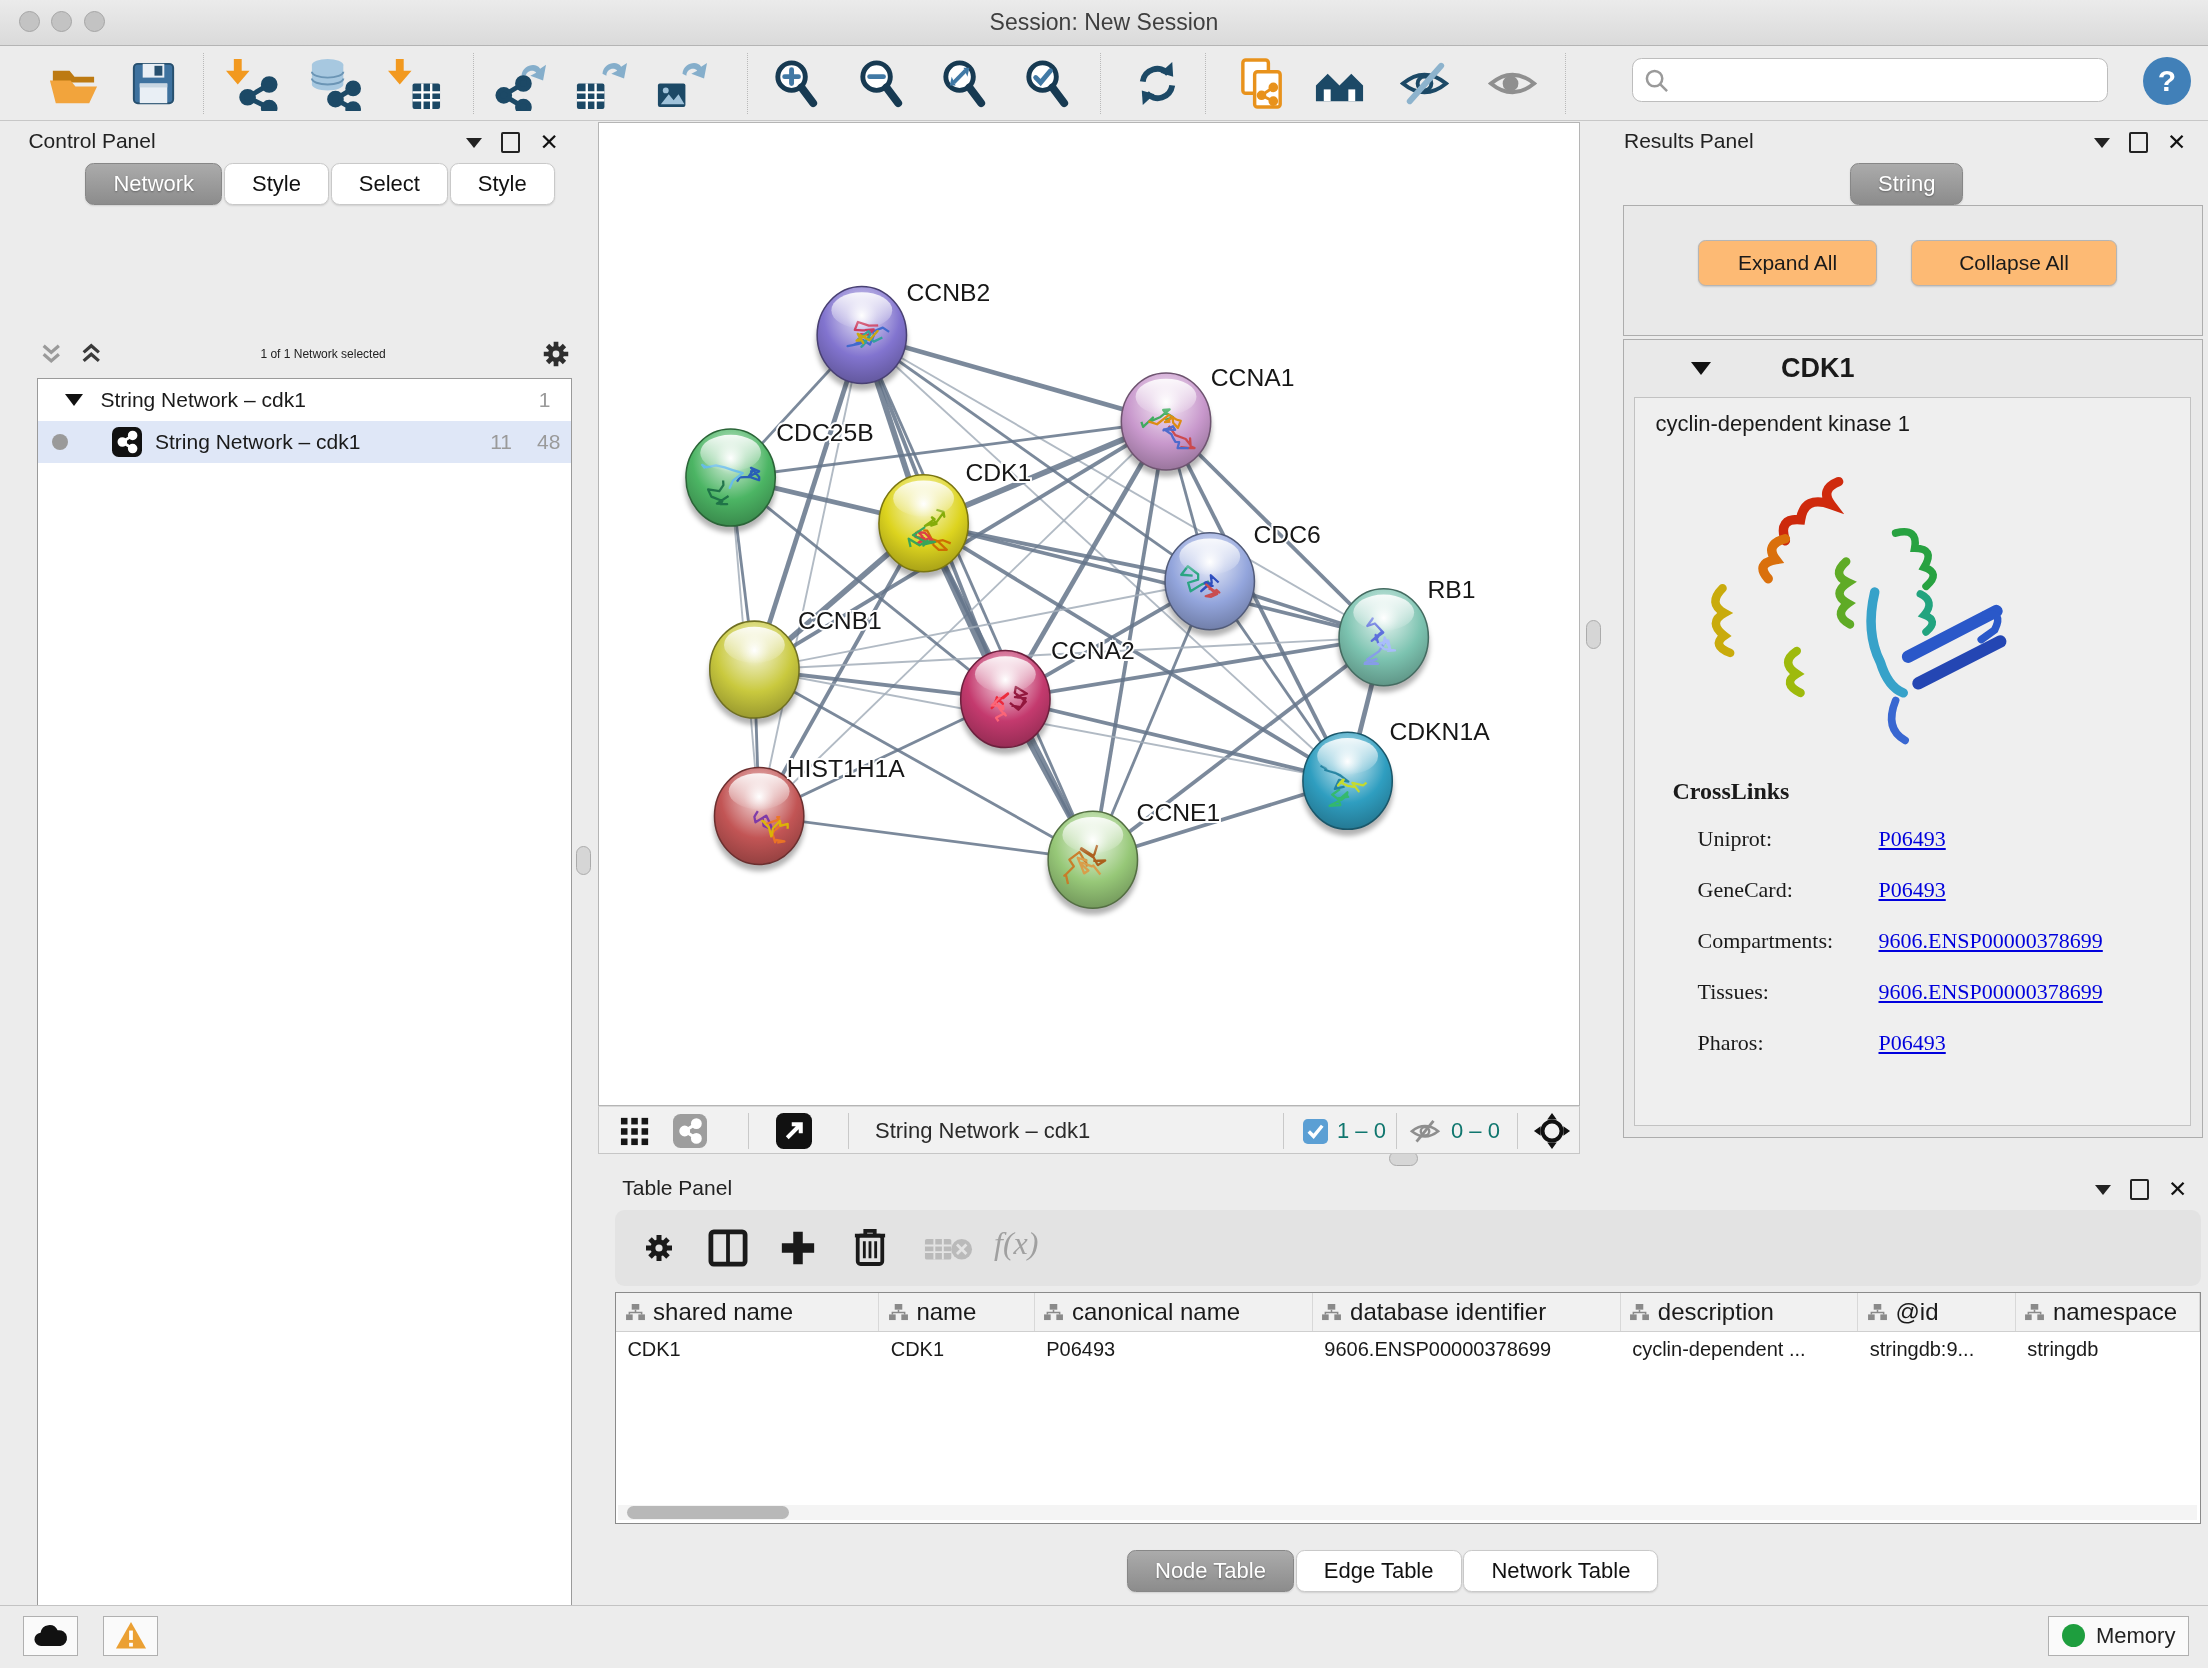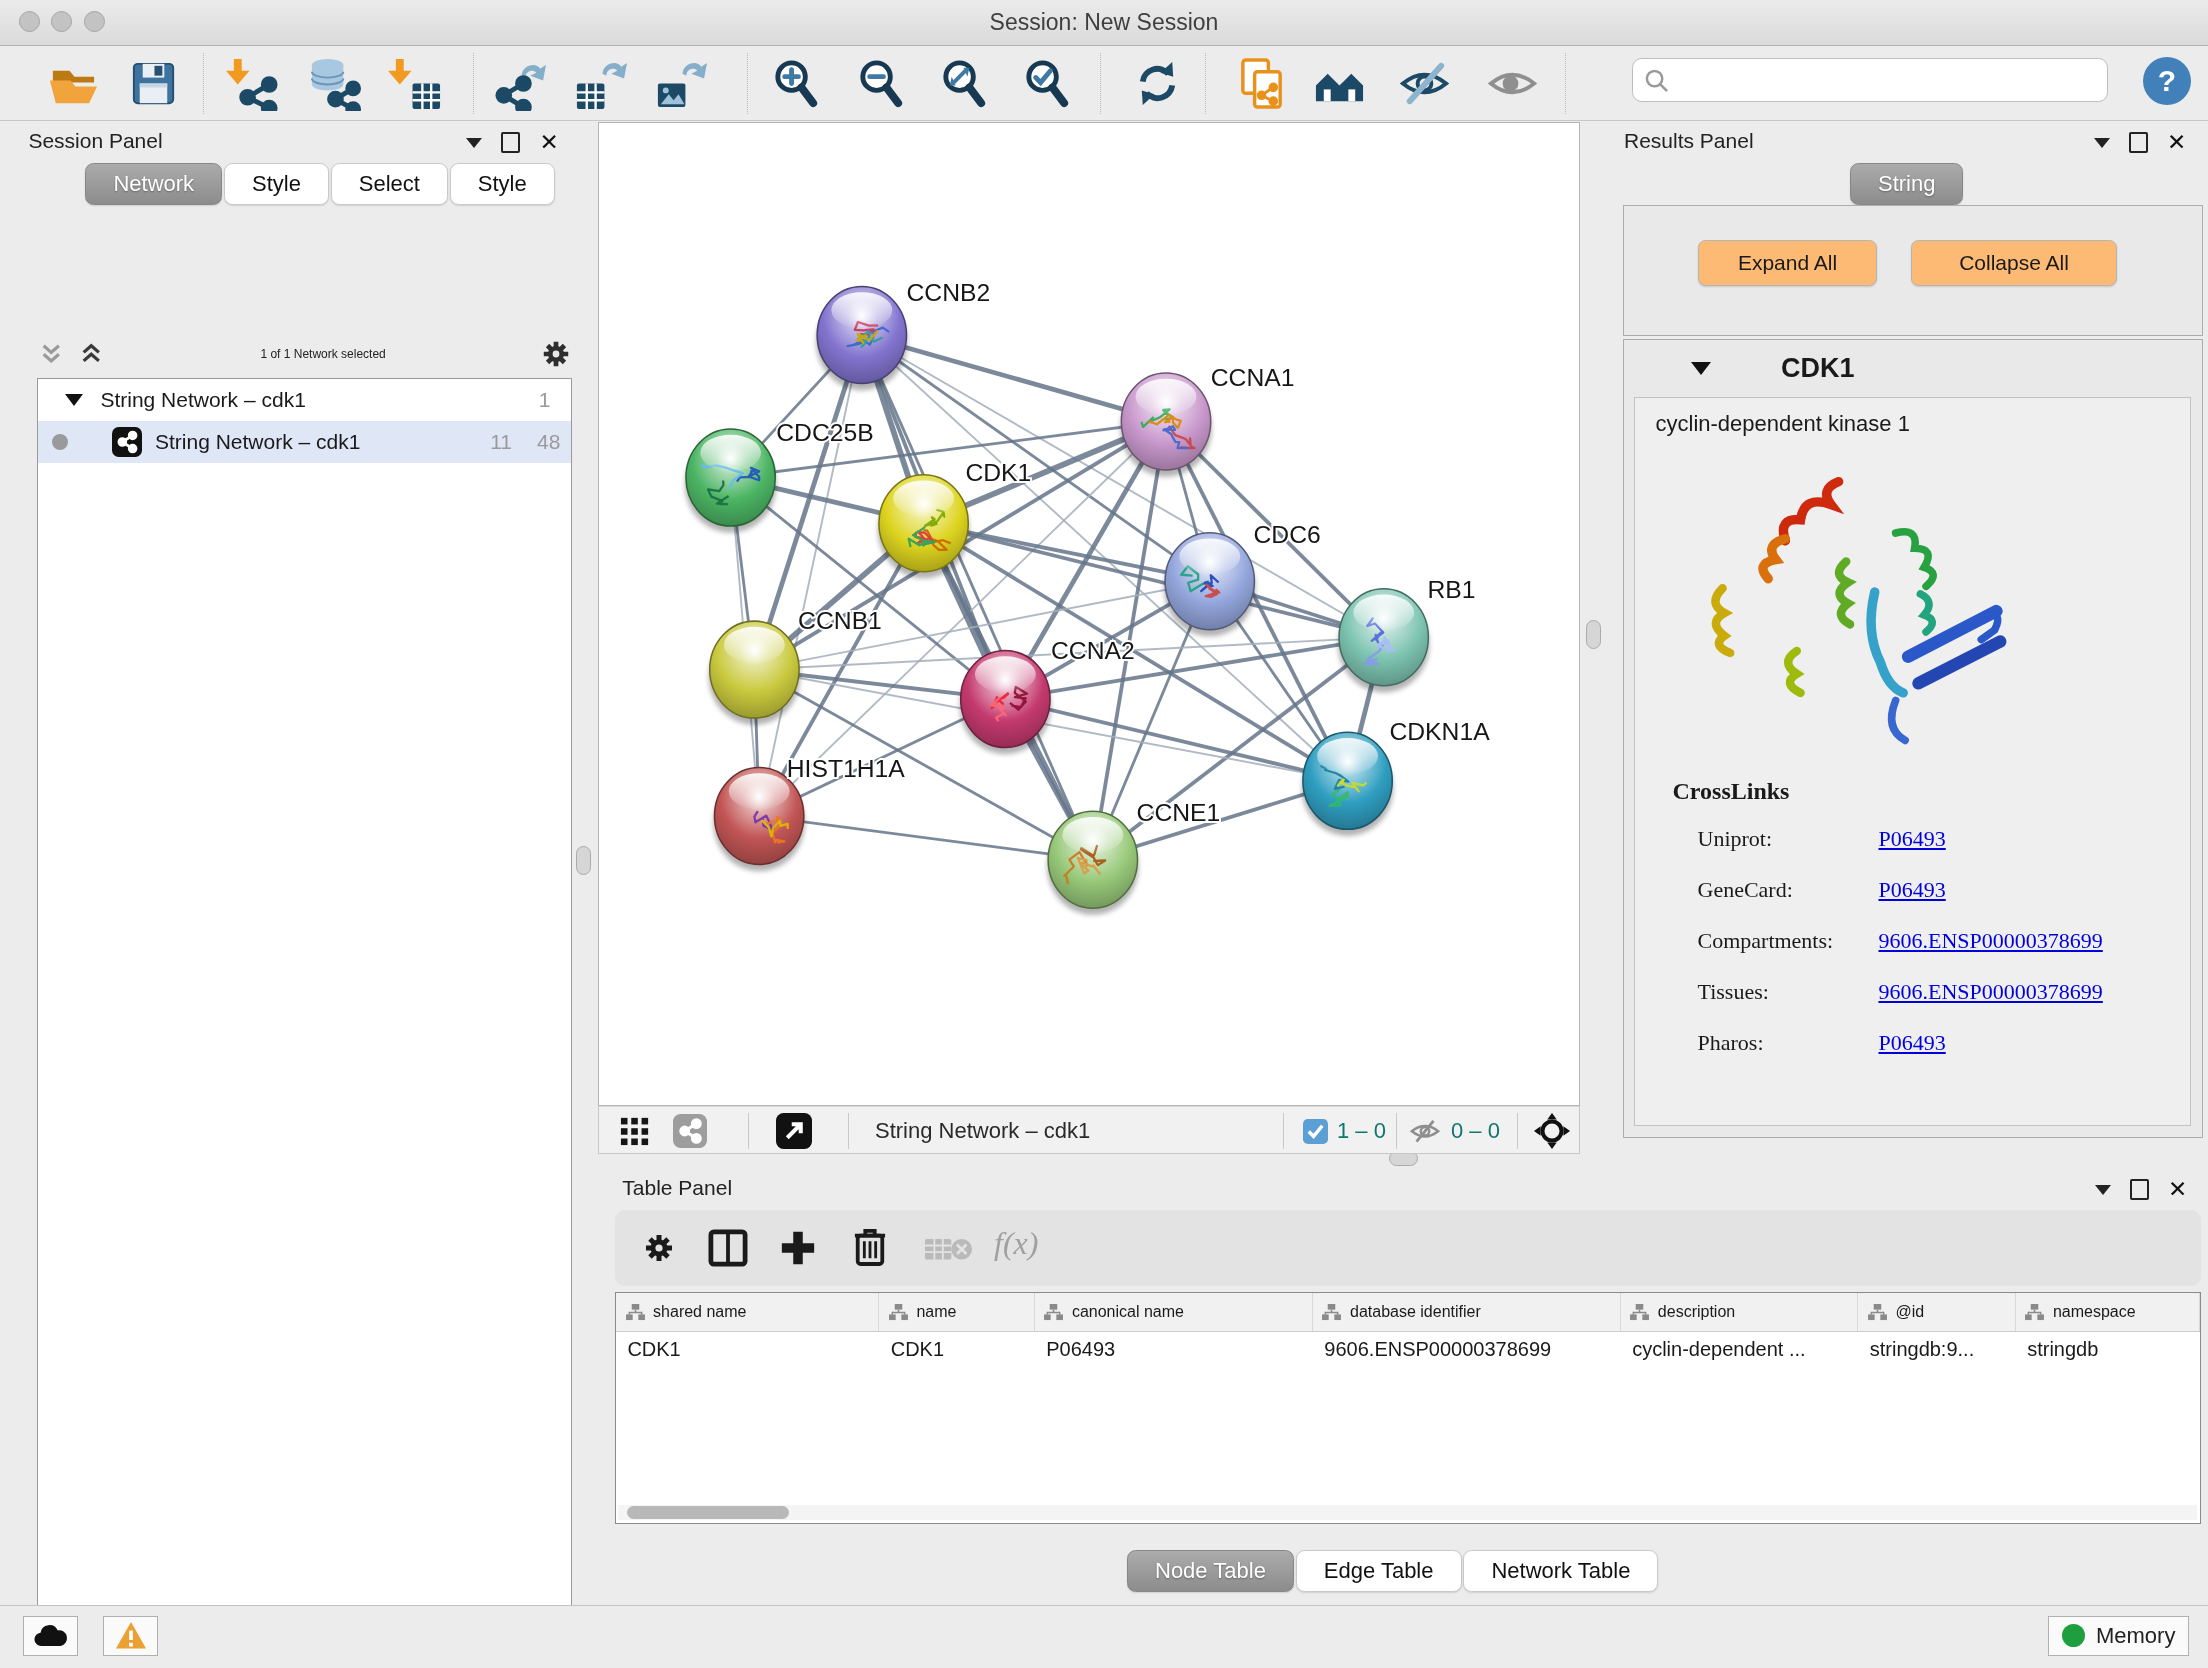--- a/index.html
+++ b/index.html
@@ -46,21 +46,21 @@
   .rp-entry-head{position:absolute;left:0;top:5.7px;width:100%;height:46px;display:flex;align-items:center;}
   .rp-inner{position:absolute;left:9.5px;top:57px;width:557px;height:729px;background:#efefef;border:1px solid #c2c2c2;box-sizing:border-box;}
   .xl-title{font-family:"Liberation Serif","DejaVu Serif",serif;font-weight:bold;font-size:24px;}
   .xl-row{display:flex;font-family:"Liberation Serif","DejaVu Serif",serif;font-size:22px;height:51px;align-items:center;}
   .xl-row .lab{width:181px;}
   .xl-row a{color:#0000dd;text-decoration:underline;}
   
   .tp-toolbar{position:absolute;left:615px;top:1210px;width:1586px;height:76px;background:#e3e3e3;border-radius:9.5px;text-decoration:underline;}
   .tp-table{position:absolute;left:615px;top:1292px;width:1586px;height:232px;background:#fff;border:1px solid #8a8a8a;box-sizing:border-box;overflow:hidden;}
   .thead{display:flex;height:38px;background:#f1f1f1;border-bottom:1px solid #cfcfcf;}
-  .thcol{box-sizing:border-box;border-right:1px solid #d8d8d8;display:flex;align-items:center;gap:8.6px;padding:0 9.5px;font-size:16px;overflow:hidden;white-space:nowrap;}
+  .thcol{box-sizing:border-box;border-right:1px solid #d8d8d8;display:flex;align-items:center;gap:8.6px;padding:0 9.5px;font-size:24px;overflow:hidden;white-space:nowrap;}
   .trow{display:flex;height:35px;}
   .tcell{box-sizing:border-box;padding:0 11.4px;font-size:20px;display:flex;align-items:center;overflow:hidden;white-space:nowrap;}
   .hscroll{position:absolute;left:1.9px;bottom:2.9px;width:1579px;height:15px;background:#f4f4f4;}
   .hthumb{position:absolute;left:9.5px;top:1px;width:162px;height:13.3px;border-radius:6.7px;background:#b8b8b8;}
   
   .statusbar{left:0;top:1605px;width:2208px;height:63px;background:#ececec;border-top:1px solid #c3c3c3;}
   .sb-btn{position:absolute;top:9.5px;height:40px;background:#fafafa;border:1.9px solid #b0b0b0;display:flex;align-items:center;justify-content:center;box-sizing:border-box;}
   .handle{position:absolute;background:#d6d6d6;border:1px solid #ababab;border-radius:7.6px;}
   .glabel{font-size:20px;color:#222;}
 </style>
@@ -232,21 +232,21 @@
       <svg width="25" height="25" viewBox="0 0 26 26">
           <circle cx="11" cy="11" r="8" fill="none" stroke="#9a9a9a" stroke-width="2.6"></circle>
           <path d="M17 17 24 24" stroke="#9a9a9a" stroke-width="2.6"></path>
         </svg>
       <input placeholder="" style="">
     </div>
     <div class="helpbtn">?</div>
   </div>
 
   <div class="abs" style="left:11.4px;top:121px;width:552px;height:1484px">
-    <div class="abs panel-title" style="left:17px;top:7.6px">Session Panel</div>
+    <div class="abs panel-title" style="left:17px;top:7.6px">Control Panel</div>
     <div class="abs pctl" style="left:455px;top:11.4px">
       <div class="pc-tri"></div>
       <div class="pc-sq"></div>
       <div class="pc-x">✕</div>
     </div>
     <div class="abs tabrow" style="left:74px;top:42px" id="cp-tabs">
         <div class="tab active">Network</div>
         <div class="tab">Style</div>
         <div class="tab">Select</div>
         <div class="tab">Style</div>

